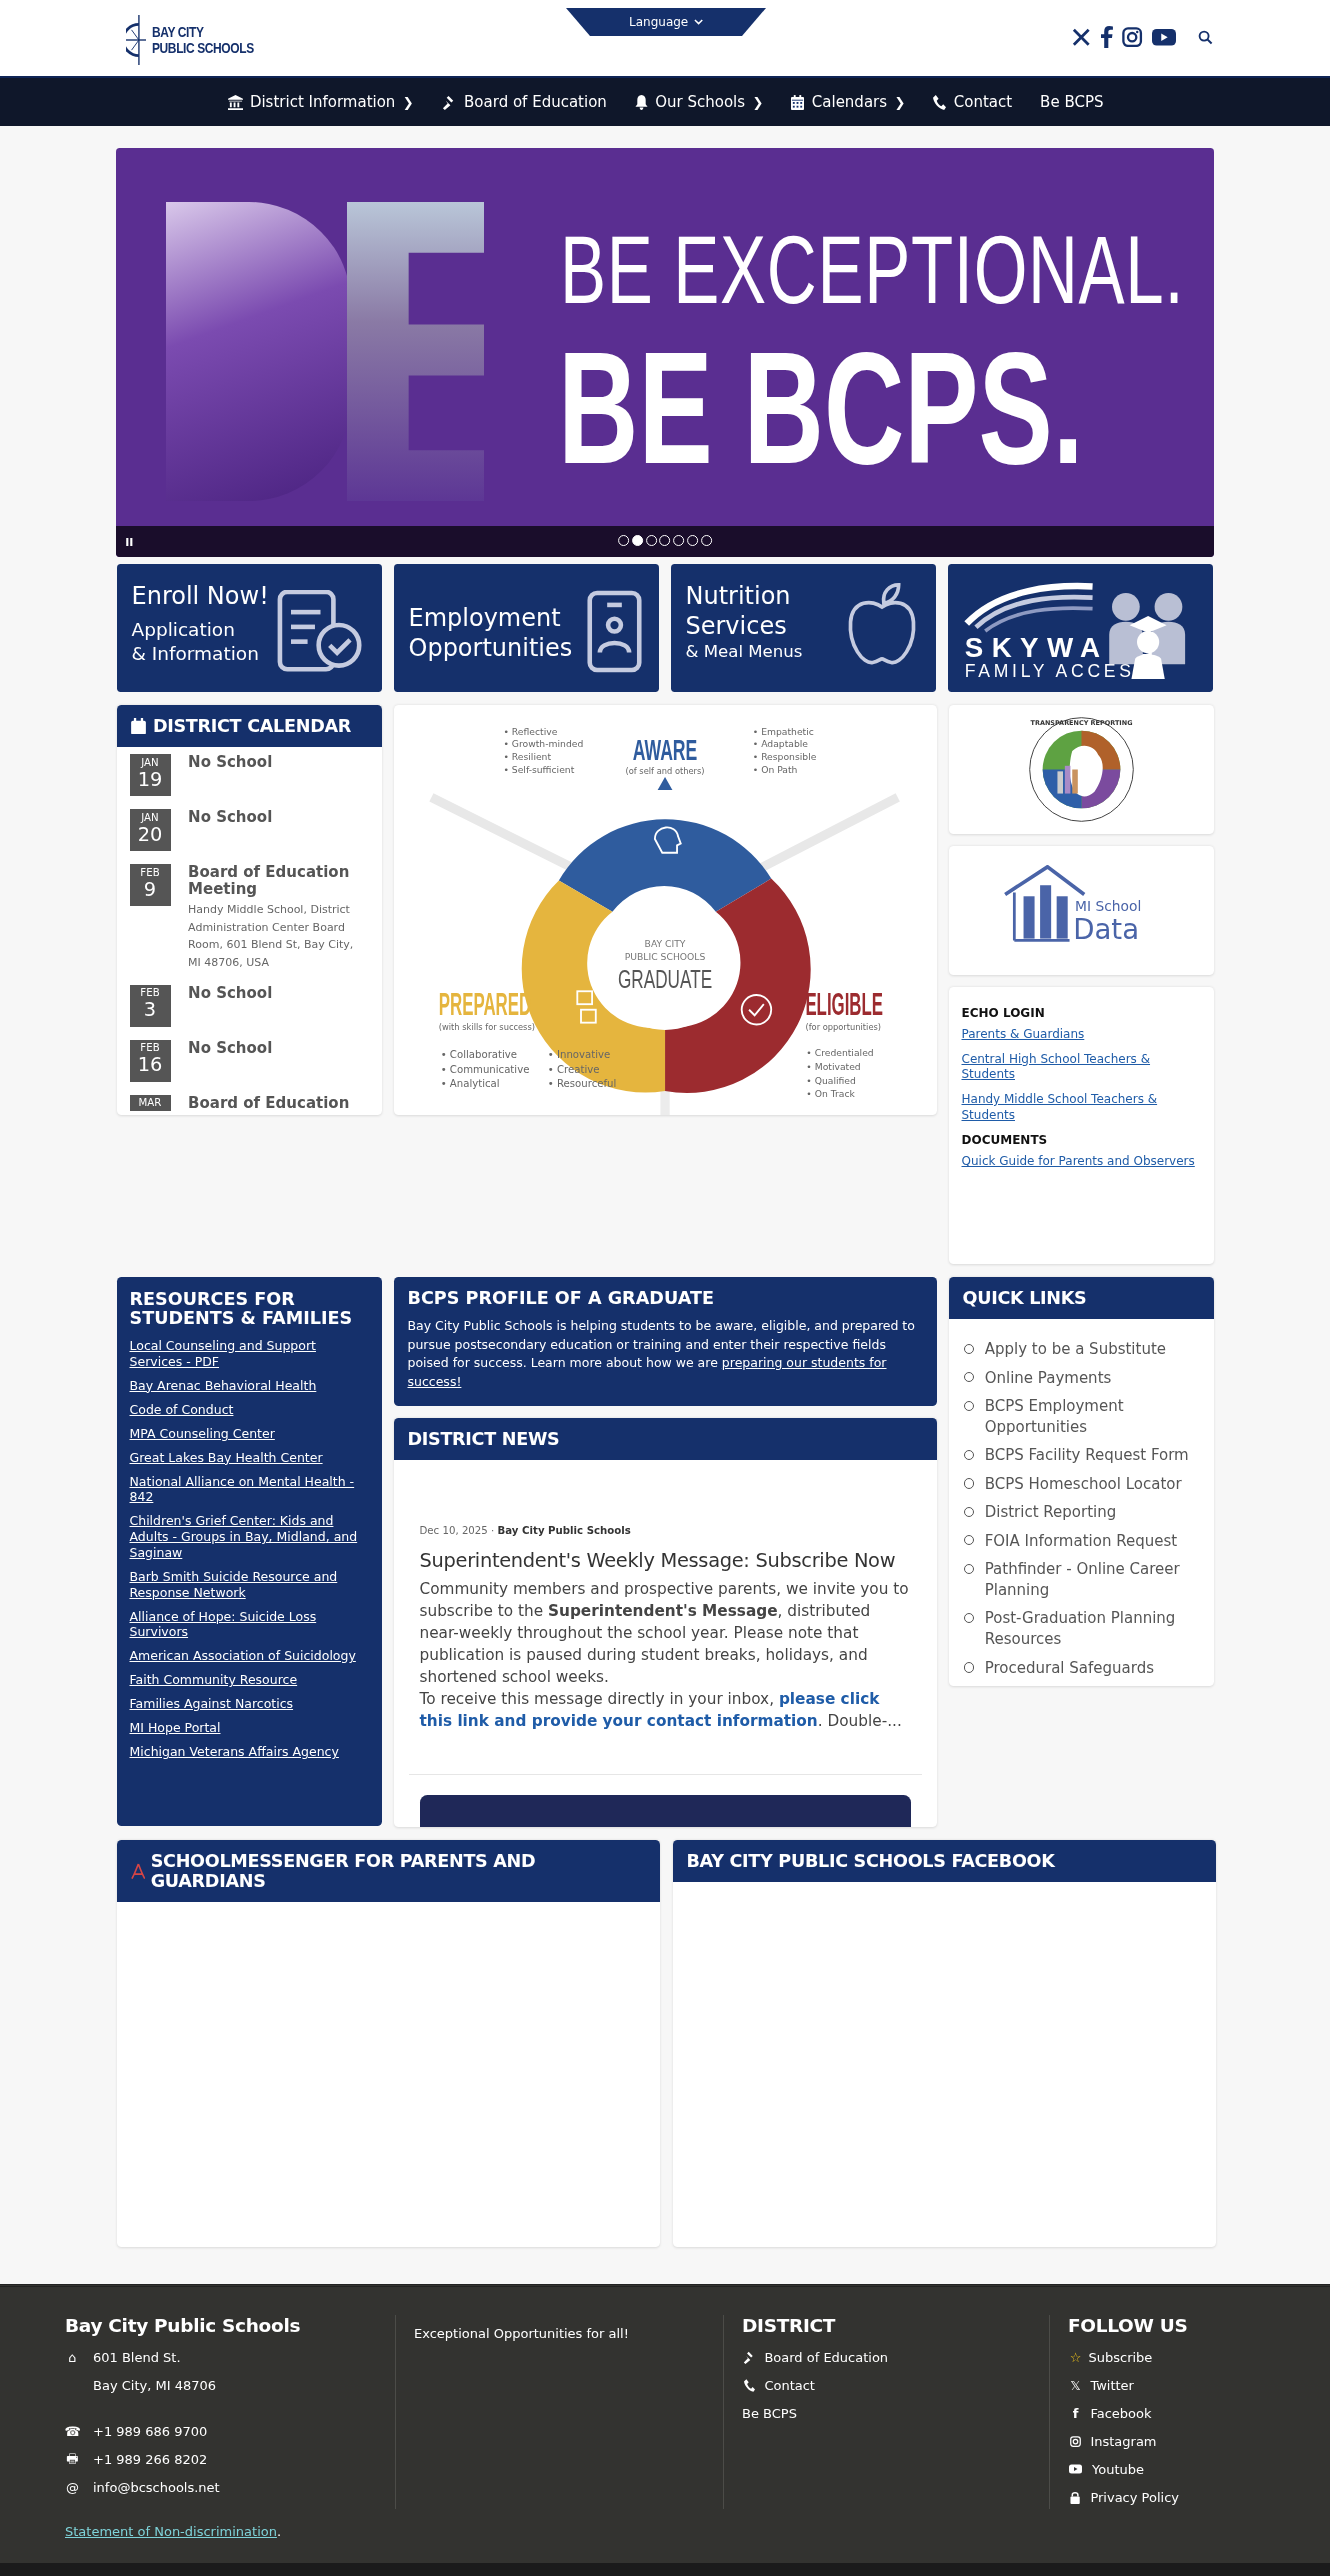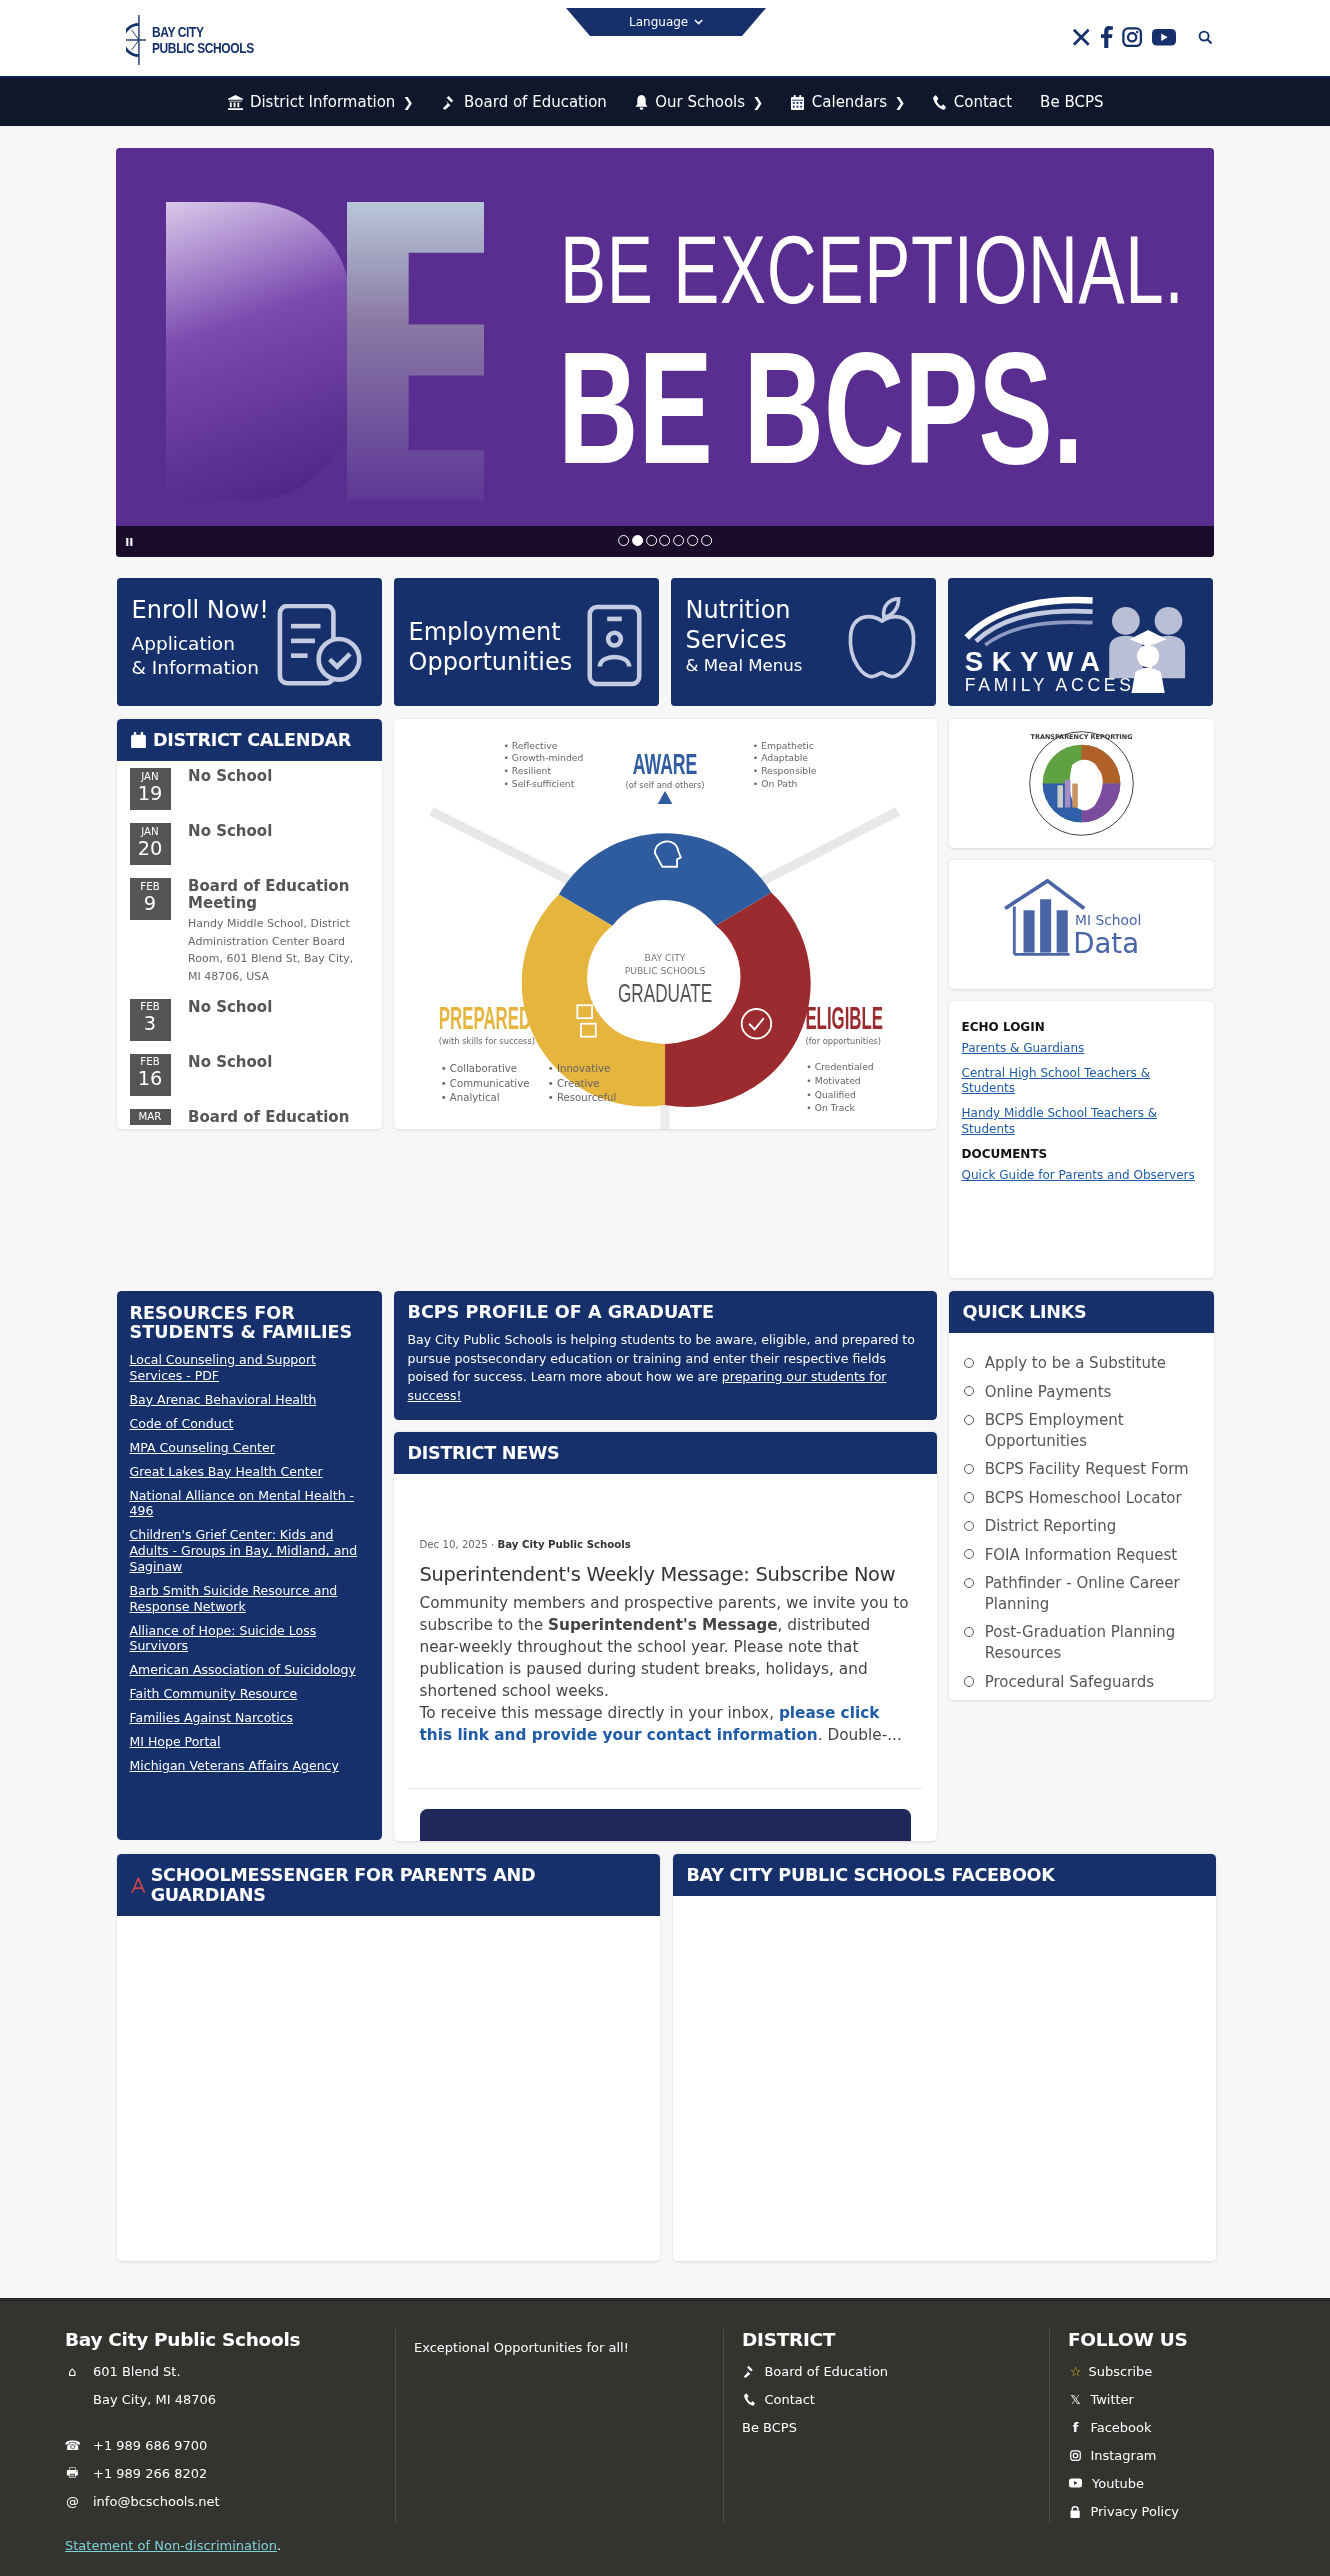--- a/index.html
+++ b/index.html
@@ -25,21 +25,21 @@
   .hero-photo .e { position: absolute; left: 181px; top: 0; width: 137px; height: 299px; background: linear-gradient(180deg,#b9c6d8 0%,#8a7aa5 40%,#5d3795 100%); clip-path: polygon(0 0,100% 0,100% 17%,45% 17%,45% 41%,100% 41%,100% 58%,45% 58%,45% 83%,100% 83%,100% 100%,0 100%); }
   .hero-line1 { position: absolute; left: 444px; top: 74px; color: #fff; font-family: "Liberation Sans", sans-serif; font-size: 96px; line-height: 96px; transform: scaleX(0.72); transform-origin: left; white-space: nowrap; letter-spacing: 0.9px; }
   .hero-line2 { position: absolute; left: 442px; top: 181px; color: #fff; font-family: "Liberation Sans", sans-serif; font-weight: bold; font-size: 159px; line-height: 159px; transform: scaleX(0.7); transform-origin: left; white-space: nowrap; }
   .hero-controls { position: absolute; left: 0; bottom: 0; width: 100%; height: 31px; background: #1a0d2b; }
   .pause { position: absolute; left: 9.2px; top: 10.2px; color: #fff; font-size: 11px; font-weight: bold; }
   .dots { position: absolute; left: 50%; transform: translateX(-50%); top: 9.2px; display: flex; gap: 2.8px; }
   .dot { width: 11px; height: 11px; border-radius: 50%; border: 1.8px solid #fff; }
   .dot.active { background: #fff; }
 
   
-  .wrap { width: 1098px; margin: 21px auto 0 auto; }
+  .wrap { width: 1098px; margin: 7px auto 0 auto; }
   .tiles { display: grid; grid-template-columns: repeat(4, 265px); gap: 12px; }
   .tile { height: 128px; background: #15306b; border-radius: 3.7px; color: #fff; position: relative; padding: 16.6px 15px; cursor: pointer; }
   .tile .t1 { font-size: 24px; line-height: 30px; }
   .tile .t2 { font-size: 18.5px; line-height: 24px; }
   .tile .t3 { font-size: 16.6px; line-height: 22px; }
   .tile .icon { position: absolute; right: 16.6px; top: 26px; }
 
   .row { display: grid; grid-template-columns: 265px 543px 265px; gap: 12px; margin-top: 13px; }
   .card { background: #fff; border-radius: 4.6px; box-shadow: 0 0.9px 2.8px rgba(0,0,0,0.12); overflow: hidden; }
   .card-head { background: #15306b; color: #fff; font-weight: bold; font-size: 17.6px; padding: 11px 14px; letter-spacing: -0.3px; }
@@ -459,21 +459,21 @@
   </div>
 
   <div class="row" style="margin-top:13px;">
     <div class="res">
       <h3>RESOURCES FOR STUDENTS &amp; FAMILIES</h3>
       <a href="#">Local Counseling and Support Services - PDF</a>
       <a href="#">Bay Arenac Behavioral Health</a>
       <a href="#">Code of Conduct</a>
       <a href="#">MPA Counseling Center</a>
       <a href="#">Great Lakes Bay Health Center</a>
-      <a href="#">National Alliance on Mental Health - 496</a>
+      <a href="#">National Alliance on Mental Health - 842</a>
       <a href="#">Children's Grief Center:  Kids and Adults - Groups in Bay, Midland, and Saginaw</a>
       <a href="#">Barb Smith Suicide Resource and Response Network</a>
       <a href="#">Alliance of Hope: Suicide Loss Survivors</a>
       <a href="#">American Association of Suicidology</a>
       <a href="#">Faith Community Resource</a>
       <a href="#">Families Against Narcotics</a>
       <a href="#">MI Hope Portal</a>
       <a href="#">Michigan Veterans Affairs Agency</a>
     </div>
 

